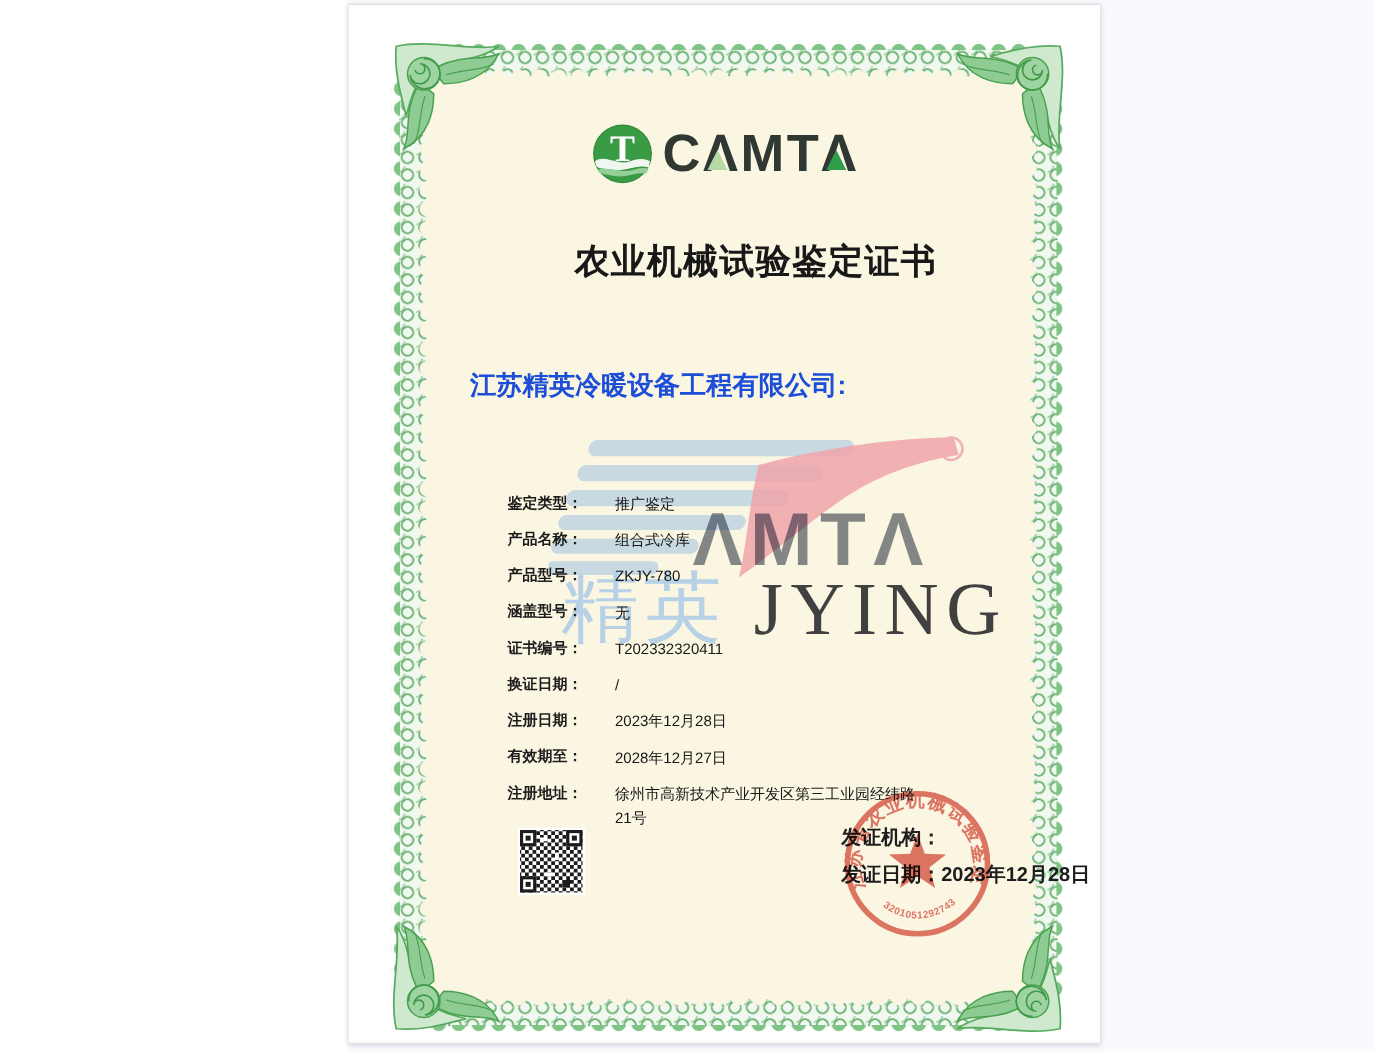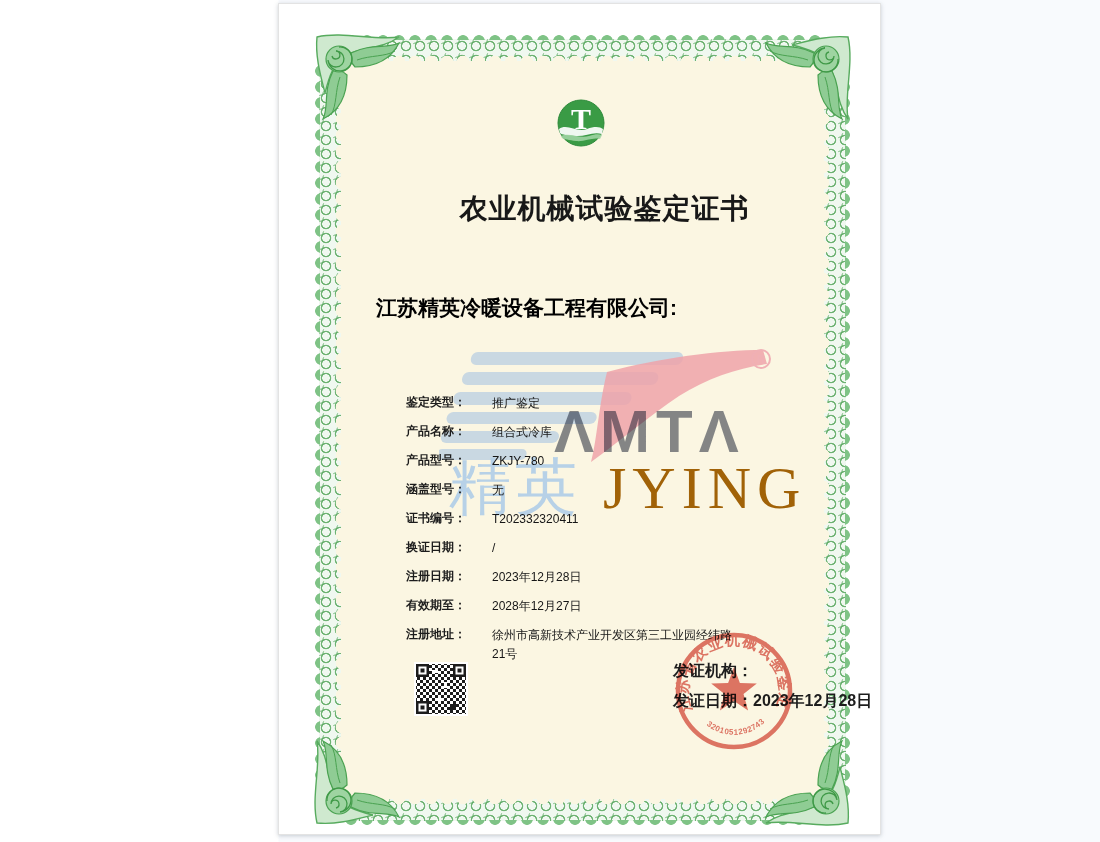--- a/index.html
+++ b/index.html
@@ -57,39 +57,39 @@
   .c-bl{left:-6px;bottom:-6px;transform:rotate(270deg);}
   
   .brand-row{position:absolute;left:0;top:95px;width:603px;display:flex;justify-content:center;align-items:center;gap:8px;}
   .brand-wordmark{position:relative;font-size:42px;font-weight:800;letter-spacing:2px;color:#303833;line-height:44px;}
   .tri{position:absolute;width:0;height:0;border-left:8px solid rgba(0,0,0,0);border-right:8px solid rgba(0,0,0,0);border-bottom:16px solid #b5d9a5;top:19px;}
   .tri-light{left:36px;}
   .tri-dark{left:131px;border-bottom-color:#2f9e4b;}
   .cert-title{position:absolute;left:0;top:186px;width:603px;text-align:center;
     font-family:"Liberation Serif","DejaVu Serif",serif;font-weight:700;font-size:28px;letter-spacing:1px;color:#181818;padding-left:24px;}
   
-  .recipient{position:absolute;left:97px;top:290px;font-size:21px;font-weight:700;color:#000000;}
+  .recipient{position:absolute;left:97px;top:290px;font-size:21px;font-weight:700;color:#1d4ed8;}
   .para{position:absolute;left:97px;top:322px;width:424px;font-size:16px;line-height:31px;color:#1b1b1b;font-weight:500;letter-spacing:-0.2px;}
   .para .indent{text-indent:2em;}
   .fields{position:absolute;left:127px;top:390px;}
   .field-row{display:flex;margin-bottom:10px;font-size:12px;line-height:17px;}
   .flabel{width:86px;font-weight:700;color:#1c1c1c;flex:none;}
   .fvalue{font-weight:500;color:#161616;white-space:pre-line;max-width:332px;line-height:19px;}
   
   .qr{position:absolute;left:135px;top:658px;width:54px;height:54px;}
   .issue{position:absolute;left:362px;top:658px;font-size:16px;}
   .issue-row{margin-bottom:13px;font-weight:700;line-height:17px;margin-left:32px;}
   .issue-row .val{font-weight:600;}
   .seal{position:absolute;left:392px;top:624px;width:126px;height:126px;opacity:.8;mix-blend-mode:multiply;}
   
   .wm-logo{position:absolute;left:160px;top:340px;width:340px;height:200px;}
   .wm-ghost{position:absolute;left:275px;top:398px;font-size:60px;font-weight:800;letter-spacing:6px;color:#0f172a;opacity:.5;line-height:60px;}
   .wm-name{position:absolute;left:170px;top:444px;display:flex;align-items:baseline;gap:22px;line-height:78px;}
   .wm-cn{font-size:62px;color:#b7d1e7;font-weight:500;letter-spacing:4px;}
-  .wm-en{font-family:"Liberation Serif","DejaVu Serif",serif;font-size:60px;color:#a16207;letter-spacing:6px;}
+  .wm-en{font-family:"Liberation Serif","DejaVu Serif",serif;font-size:60px;color:#404040;letter-spacing:6px;}
 </style>
 </head>
 <body>
 
 <div class="stage">
   <div class="cert-page">
 
     <div class="frame">
       <div class="frame-inner"></div>
       <div class="band band-top"></div>
@@ -150,20 +150,25 @@
       <span class="wm-en">JYING</span>
     </div>
 
     <div class="brand-row">
       <svg width="48" height="48" viewBox="0 0 48 48">
         <circle cx="24" cy="24" r="23" fill="#3a9b45" stroke="#2d8a3a"></circle>
         <path d="M2,30 C10,24 20,34 30,30 C38,27 43,28 46,30 L45,35 C36,32 28,38 18,37 C10,36 5,36 3,34 Z" fill="#ffffff" opacity="0.92"></path>
         <path d="M4,37 C12,33 22,40 32,37 C38,35 42,35 45,36 L43,40 C35,38 28,43 19,42 C12,41 7,40 5,39 Z" fill="#9fd4a2" opacity="0.9"></path>
         <text x="24" y="30" text-anchor="middle" font-family="Liberation Serif, DejaVu Serif, serif" font-size="30" font-weight="bold" fill="#ffffff">T</text>
       </svg>
+      <div class="brand-wordmark">
+        <i class="tri tri-light"></i>
+        <i class="tri tri-dark"></i>
+        <span>CΛMTΛ</span>
+      </div>
     </div>
 
     <div class="cert-title">农业机械试验鉴定证书</div>
 
     <div class="recipient">江苏精英冷暖设备工程有限公司:</div>
 
 
     <div class="fields">
       <div class="field-row">
         <span class="flabel">鉴定类型：</span>

